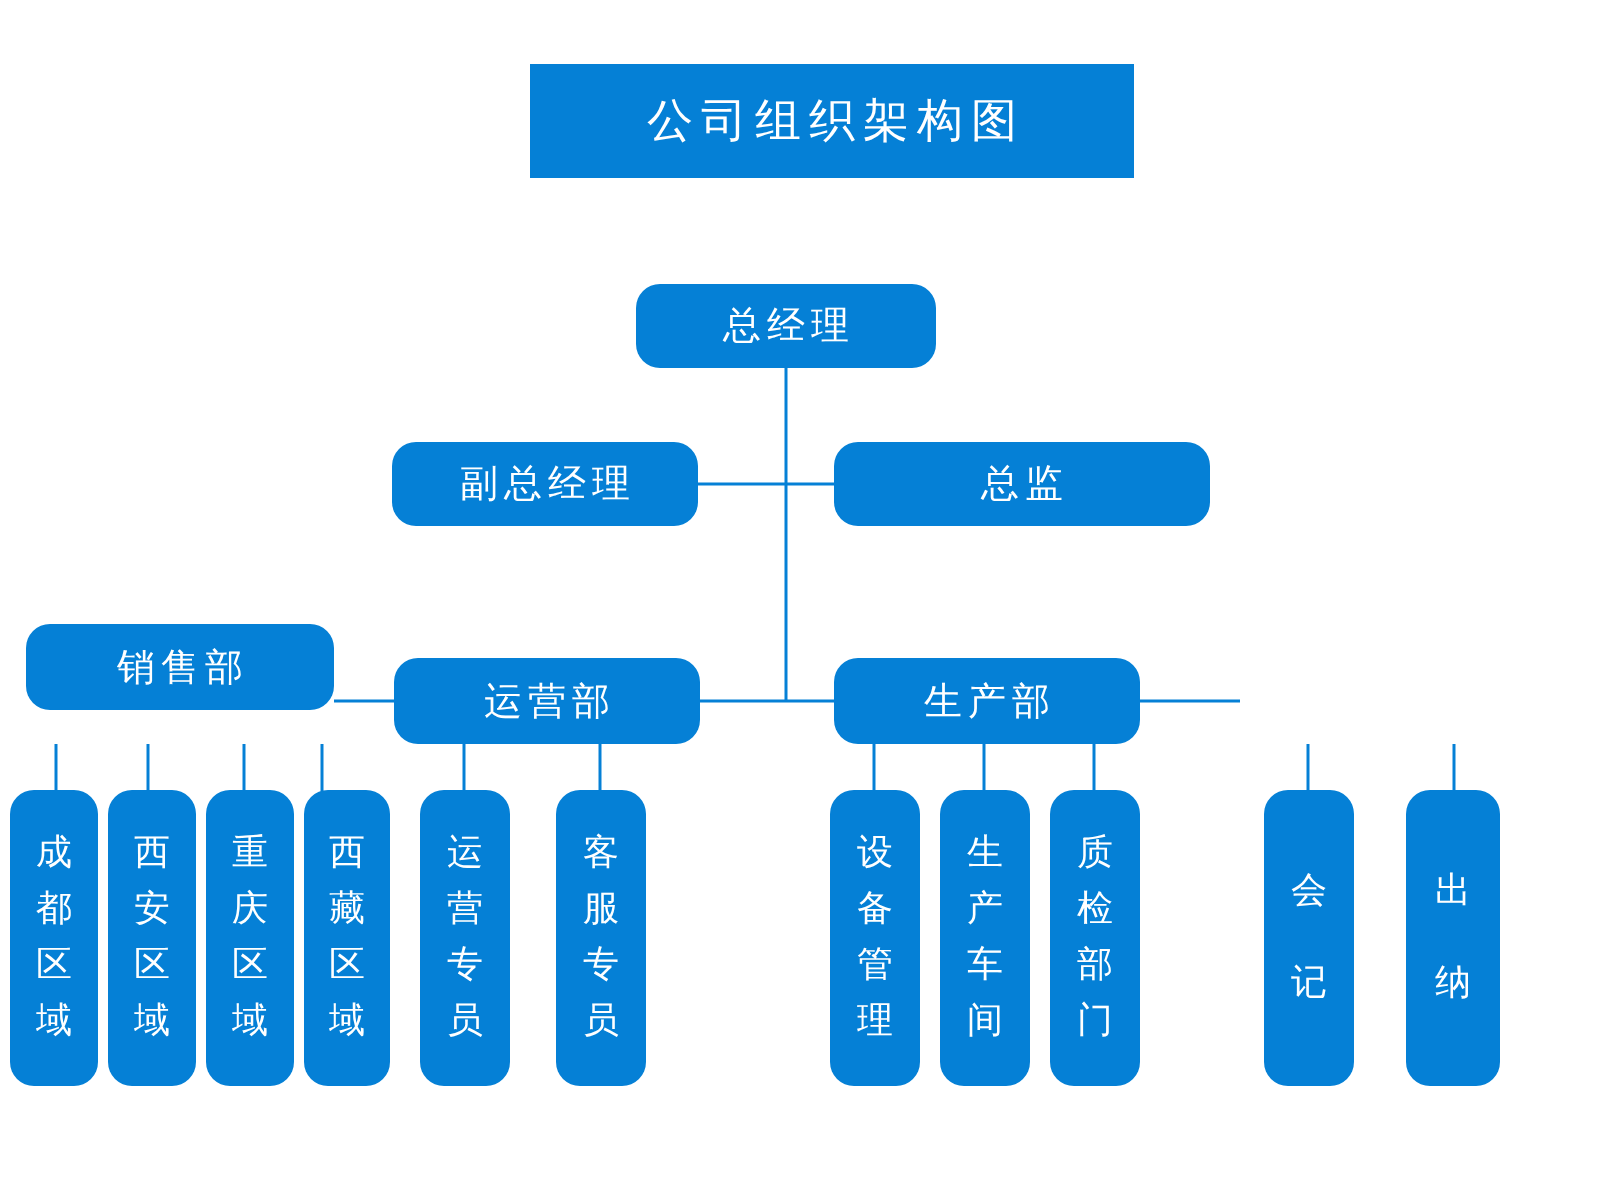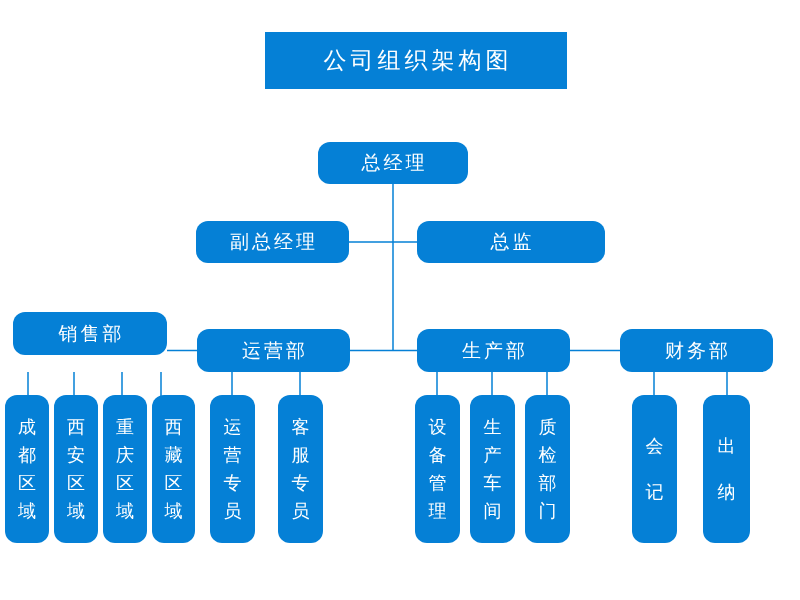--- a/index.html
+++ b/index.html
@@ -61,21 +61,20 @@
   <div class="title-box">公司组织架构图</div>
 
   <div class="node" style="left:196px;top:221px;width:153px;height:42px">副总经理</div>
 
   <div class="node" style="left:318px;top:142px;width:150px;height:42px">总经理</div>
   <div class="node" style="left:417px;top:221px;width:188px;height:42px">总监</div>
 
   <div class="node" style="left:13px;top:312px;width:154px;height:43px">销售部</div>
   <div class="node" style="left:197px;top:329px;width:153px;height:43px">运营部</div>
   <div class="node" style="left:417px;top:329px;width:153px;height:43px">生产部</div>
-  <div class="node" style="left:620px;top:329px;width:153px;height:43px">财务部</div>
 
   <div class="node vnode v-chars" style="left:5px;width:44px">
       <span>成</span>
       <span>都</span>
       <span>区</span>
       <span>域</span>
     </div>
   <div class="node vnode v-chars" style="left:54px;width:44px">
       <span>西</span>
       <span>安</span>

